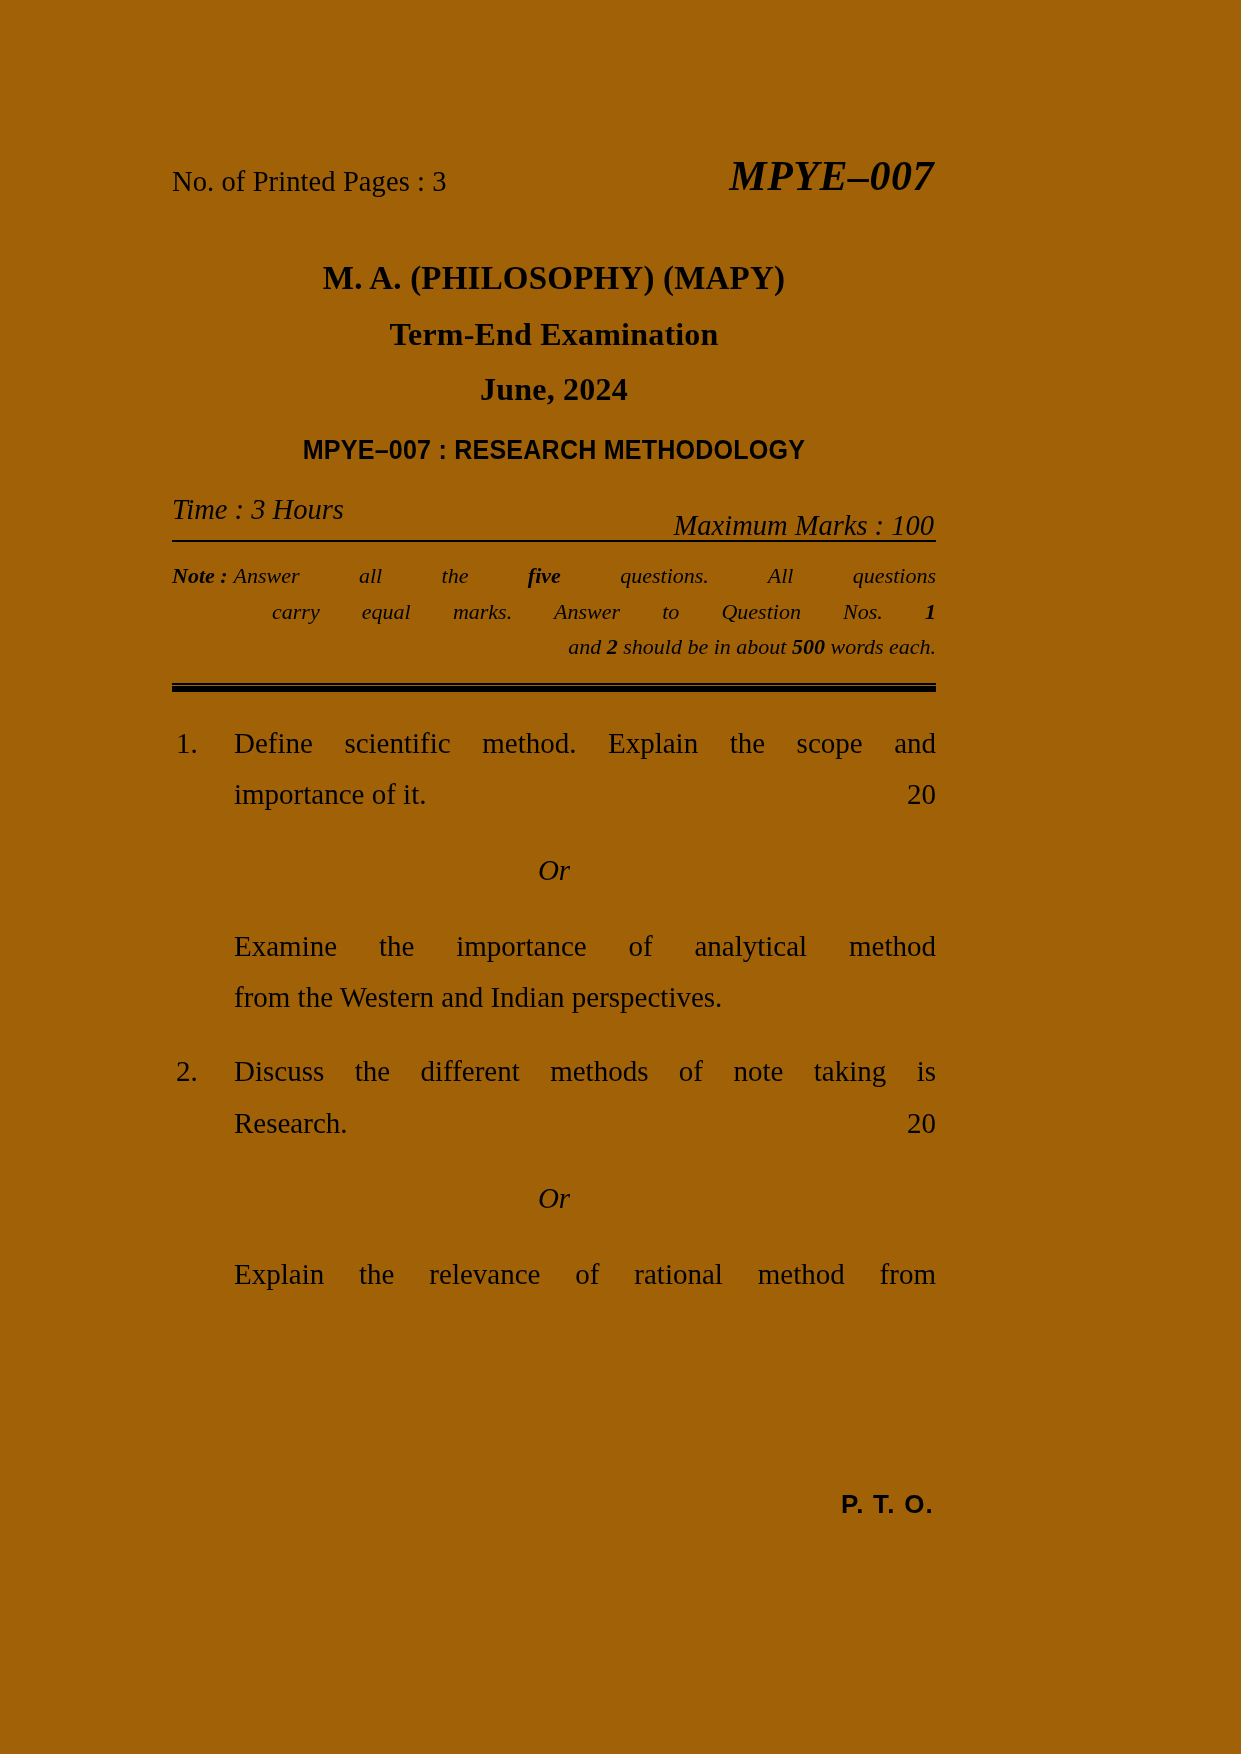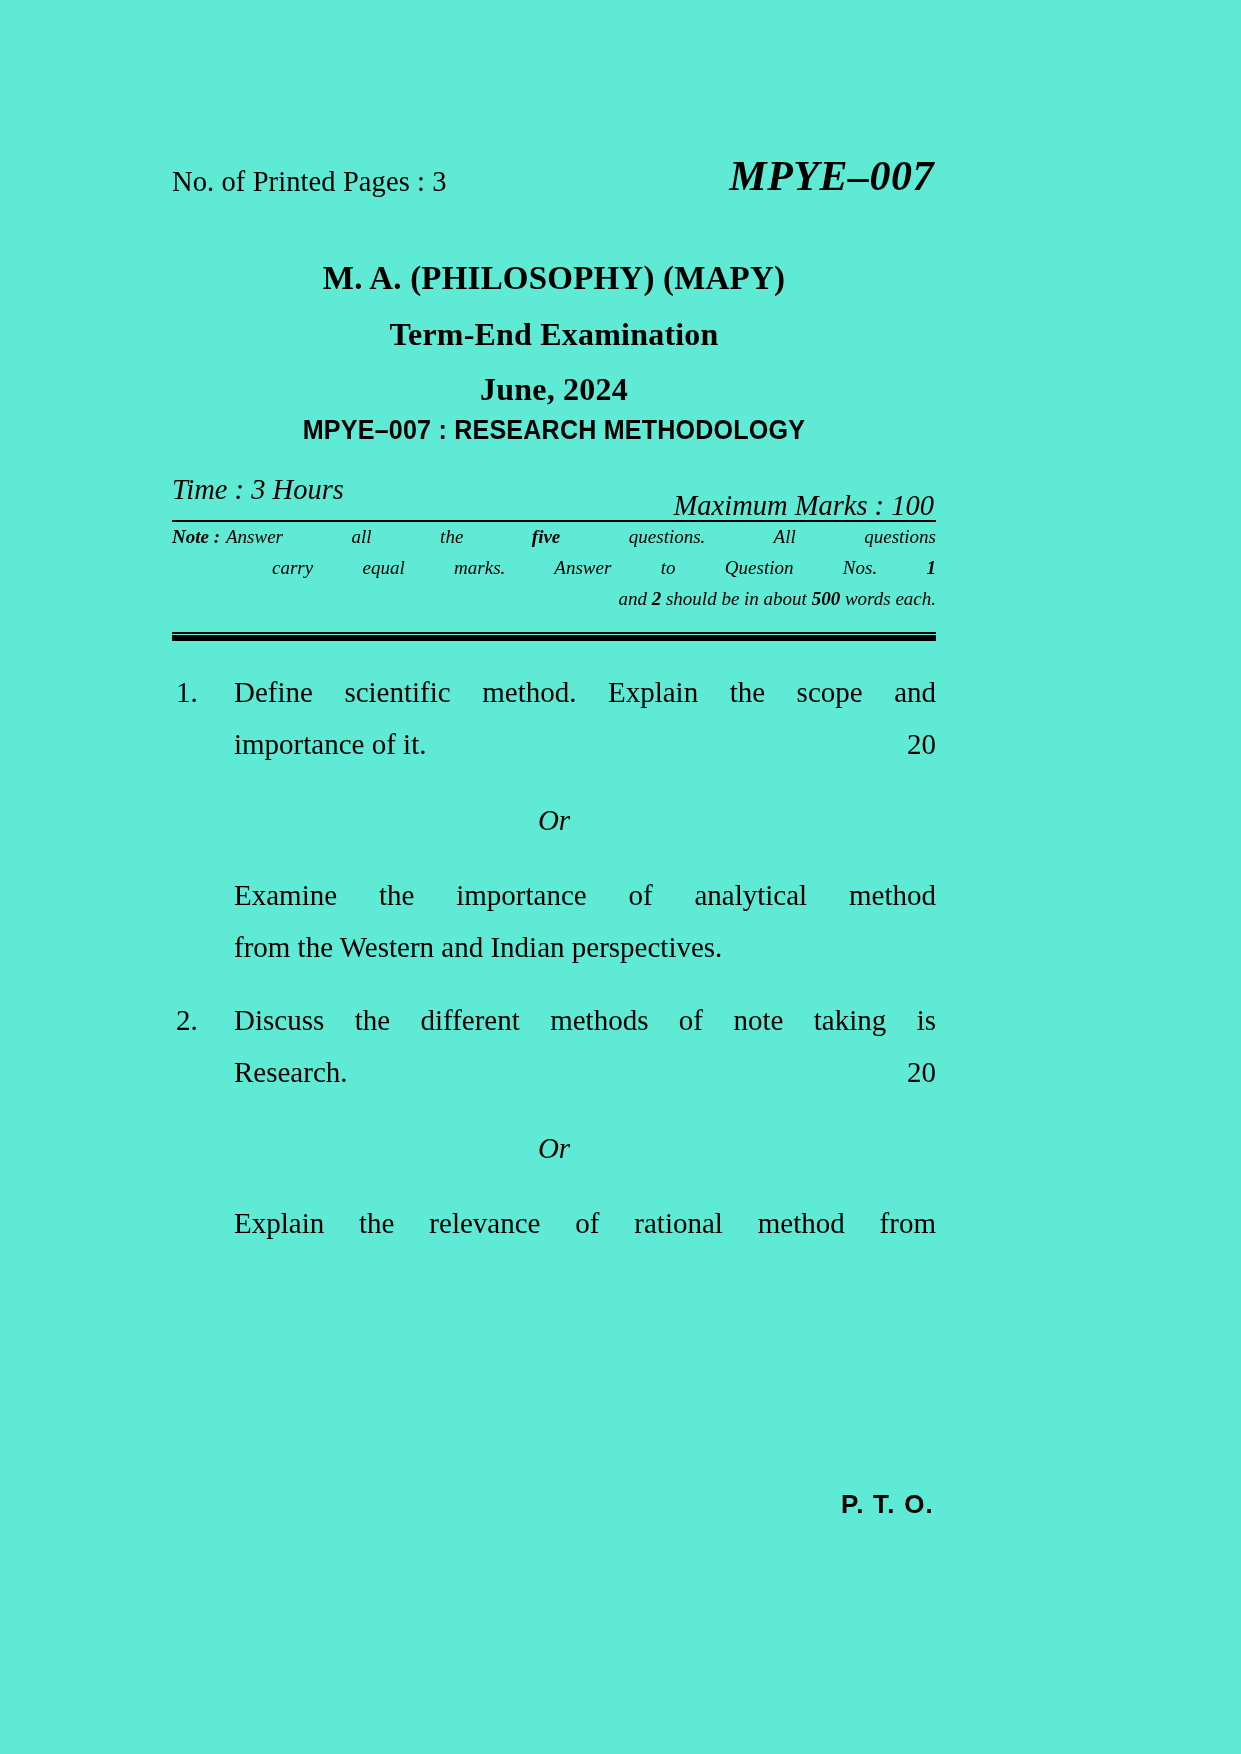--- a/index.html
+++ b/index.html
@@ -14,21 +14,21 @@
     font-family: "Liberation Serif", "DejaVu Serif", serif;
     color: #000000;
     overflow: hidden;
   }
 
   .page {
     position: absolute;
     left: 0; top: 0;
     width: 1241px;
     height: 1754px;
-    background: #5eead4;
+    background: #a16207;
   }
 
   
   .content {
     position: absolute;
     left: 172px;
     top: 158px;
     width: 764px;
   }
 
@@ -65,21 +65,21 @@
   }
   .title-line {
     font-weight: bold;
     font-size: 33px;
     line-height: 1.0;
     margin-bottom: 23px;
     letter-spacing: 0.2px;
     white-space: nowrap;
   }
   .title-line.t2 { font-size: 32px; }
-  .title-line.t3 { font-size: 32px; margin-bottom: 10px; }
+  .title-line.t3 { font-size: 32px; margin-bottom: 30px; }
 
   .subject-line {
     text-align: center;
     font-family: "Liberation Sans", "DejaVu Sans", sans-serif;
     font-weight: bold;
     font-size: 27px;
     letter-spacing: 0.2px;
     transform: scaleX(0.93);
     margin-bottom: 28px;
     white-space: nowrap;
@@ -98,23 +98,23 @@
 
   .rule-single {
     border: none;
     border-top: 2.5px solid #000;
     margin: 8px 0 0 0;
     height: 0;
   }
 
   
   .note {
-    margin-top: 0;
-    font-style: italic;
-    font-size: 19px;
+    margin-top: 16px;
+    font-style: italic;
+    font-size: 22px;
     line-height: 1.62;
   }
   .note-row {
     display: flex;
     align-items: baseline;
   }
   .note-label {
     font-weight: bold;
     font-style: italic;
     white-space: nowrap;

